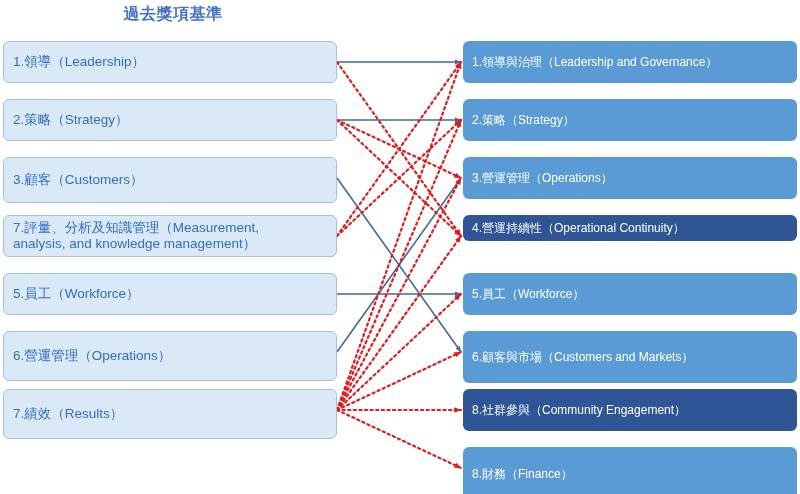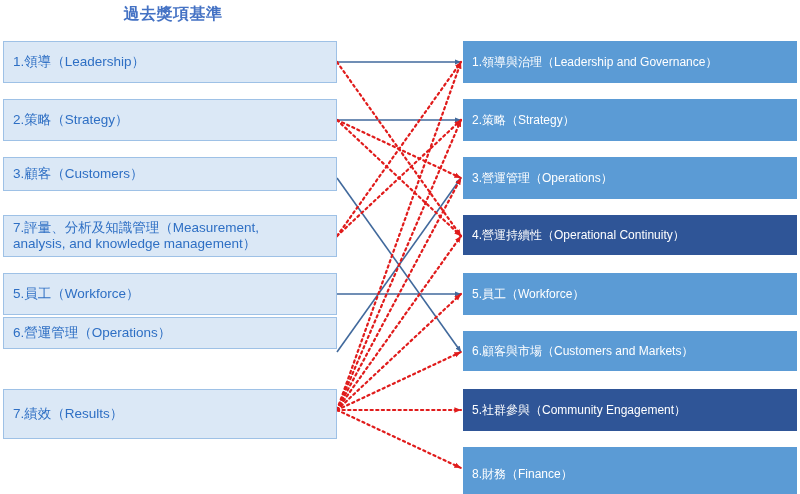--- a/index.html
+++ b/index.html
@@ -16,20 +16,21 @@
     font-weight:bold;font-size:16px;letter-spacing:.5px;
     white-space:nowrap;
   }
   #title-left{left:3px;top:4px;width:340px;color:#4472c4;}
   #title-right{left:463px;top:4px;width:334px;color:#1f3864;}
 
   .box{
     position:absolute;
     display:flex;align-items:center;
     box-sizing:border-box;
+    border-radius:6px;
   }
   .box .lbl{
     display:block;width:100%;
     line-height:1.22;
     white-space:pre-line;
   }
 
   
   .box-left{
     left:3px;width:334px;
@@ -105,57 +106,57 @@
       </g>
   </svg>
 
   <div id="left-col">
       <div class="box box-left" style="top: 41px; height: 42px;">
         <span class="lbl">1.領導（Leadership）</span>
       </div>
       <div class="box box-left" style="top: 99px; height: 42px;">
         <span class="lbl">2.策略（Strategy）</span>
       </div>
-      <div class="box box-left" style="top: 157px; height: 34px;">
+      <div class="box box-left" style="top: 157px; height: 46px;">
         <span class="lbl">3.顧客（Customers）</span>
       </div>
       <div class="box box-left two-line" style="top: 215px; height: 42px;">
         <span class="lbl">7.評量、分析及知識管理（Measurement,
   analysis, and knowledge management）</span>
       </div>
       <div class="box box-left" style="top: 273px; height: 42px;">
         <span class="lbl">5.員工（Workforce）</span>
       </div>
-      <div class="box box-left" style="top: 317px; height: 32px;">
+      <div class="box box-left" style="top: 331px; height: 50px;">
         <span class="lbl">6.營運管理（Operations）</span>
       </div>
       <div class="box box-left" style="top: 389px; height: 50px;">
         <span class="lbl">7.績效（Results）</span>
       </div>
     </div>
   <div id="right-col">
       <div class="box box-right tone-light" style="top: 41px; height: 42px;">
         <span class="lbl">1.領導與治理（Leadership  and Governance）</span>
       </div>
       <div class="box box-right tone-light" style="top: 99px; height: 42px;">
         <span class="lbl">2.策略（Strategy）</span>
       </div>
       <div class="box box-right tone-light" style="top: 157px; height: 42px;">
         <span class="lbl">3.營運管理（Operations）</span>
       </div>
-      <div class="box box-right tone-dark" style="top: 215px; height: 40px; align-items: center;">
+      <div class="box box-right tone-dark" style="top: 215px; height: 26px; align-items: center;">
         <span class="lbl">4.營運持續性（Operational Continuity）</span>
       </div>
       <div class="box box-right tone-light" style="top: 273px; height: 42px;">
         <span class="lbl">5.員工（Workforce）</span>
       </div>
-      <div class="box box-right tone-light" style="top: 331px; height: 40px; justify-content: center;">
+      <div class="box box-right tone-light" style="top: 331px; height: 52px; justify-content: center;">
         <span class="lbl">6.顧客與市場（Customers and Markets）</span>
       </div>
       <div class="box box-right tone-dark" style="top: 389px; height: 42px;">
-        <span class="lbl">5.社群參與（Community Engagement）</span>
+        <span class="lbl">8.社群參與（Community Engagement）</span>
       </div>
       <div class="box box-right tone-light" style="top: 447px; height: 54px;">
         <span class="lbl">8.財務（Finance）</span>
       </div>
     </div>
 
 </div>
 
 </body></html>

